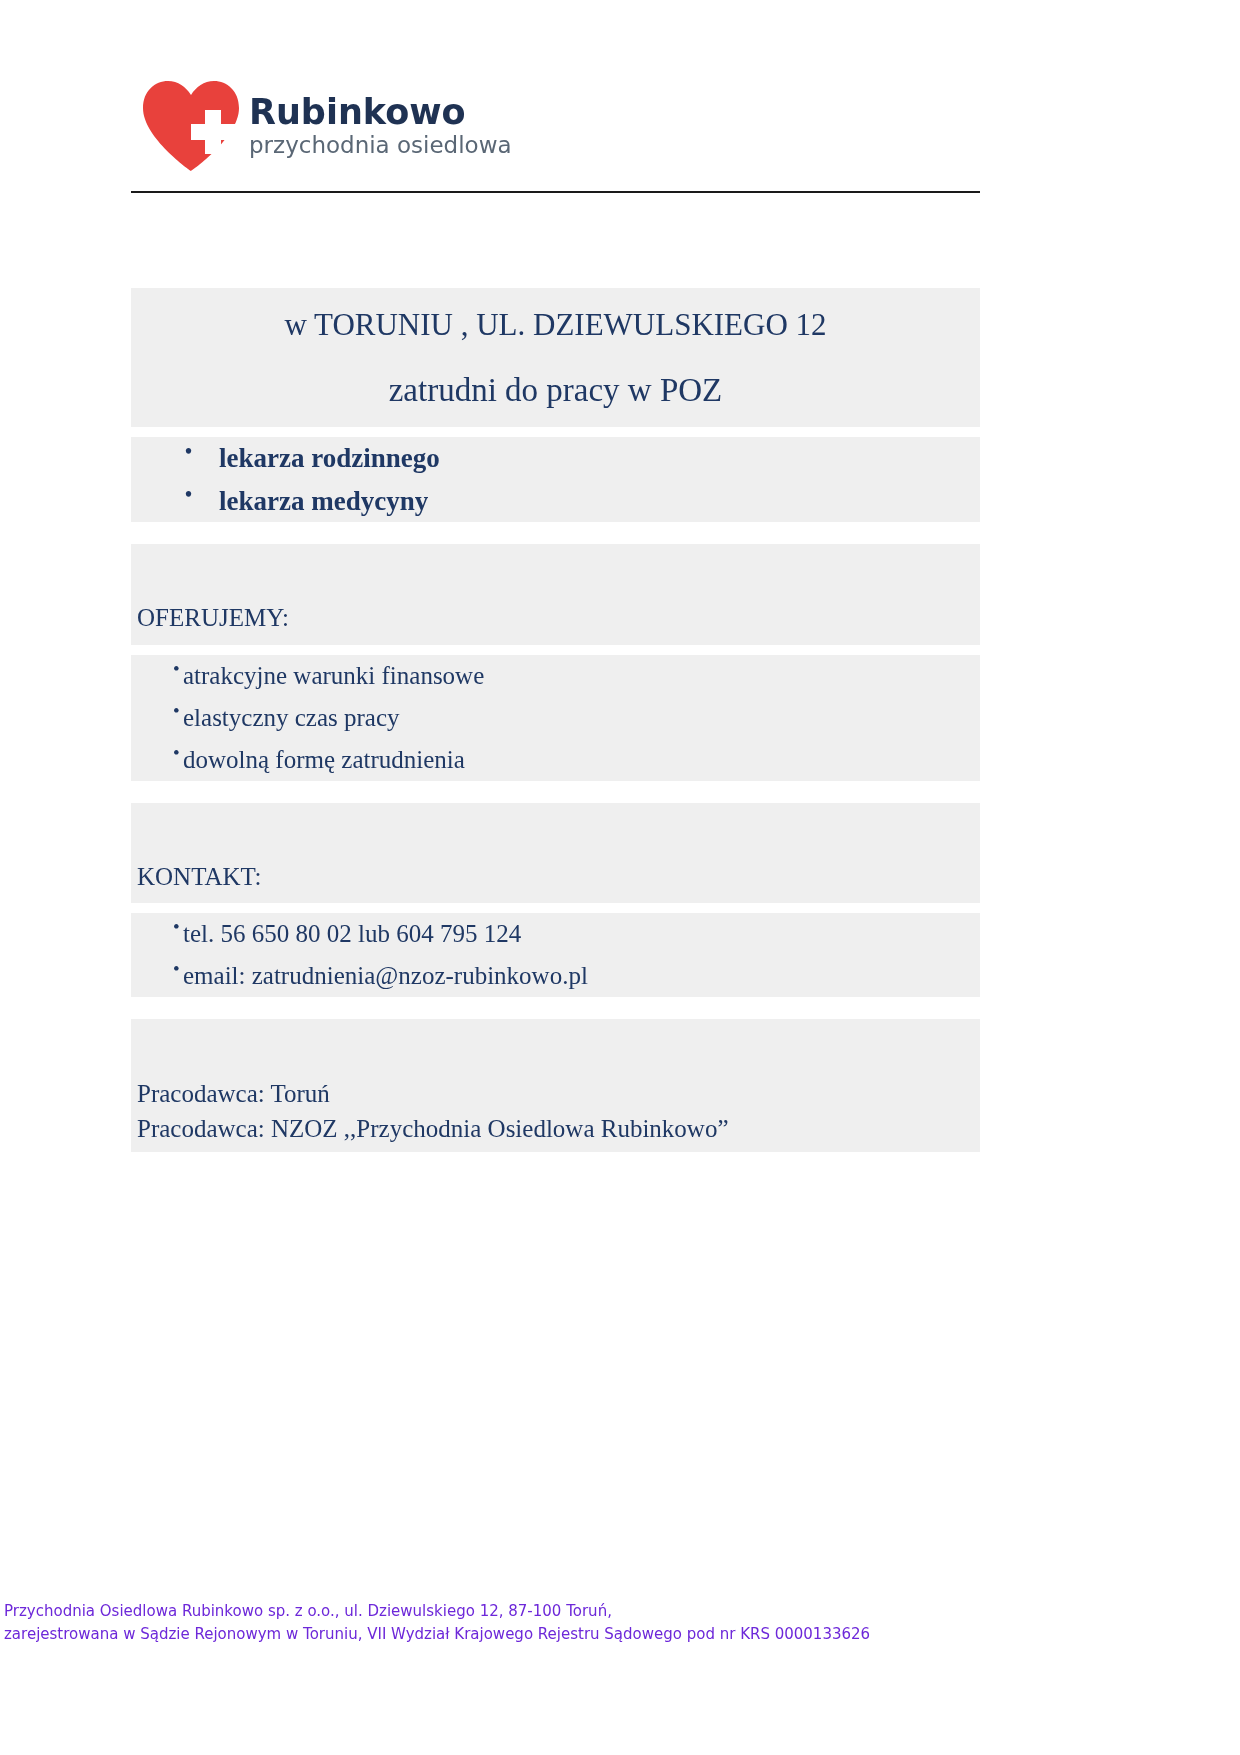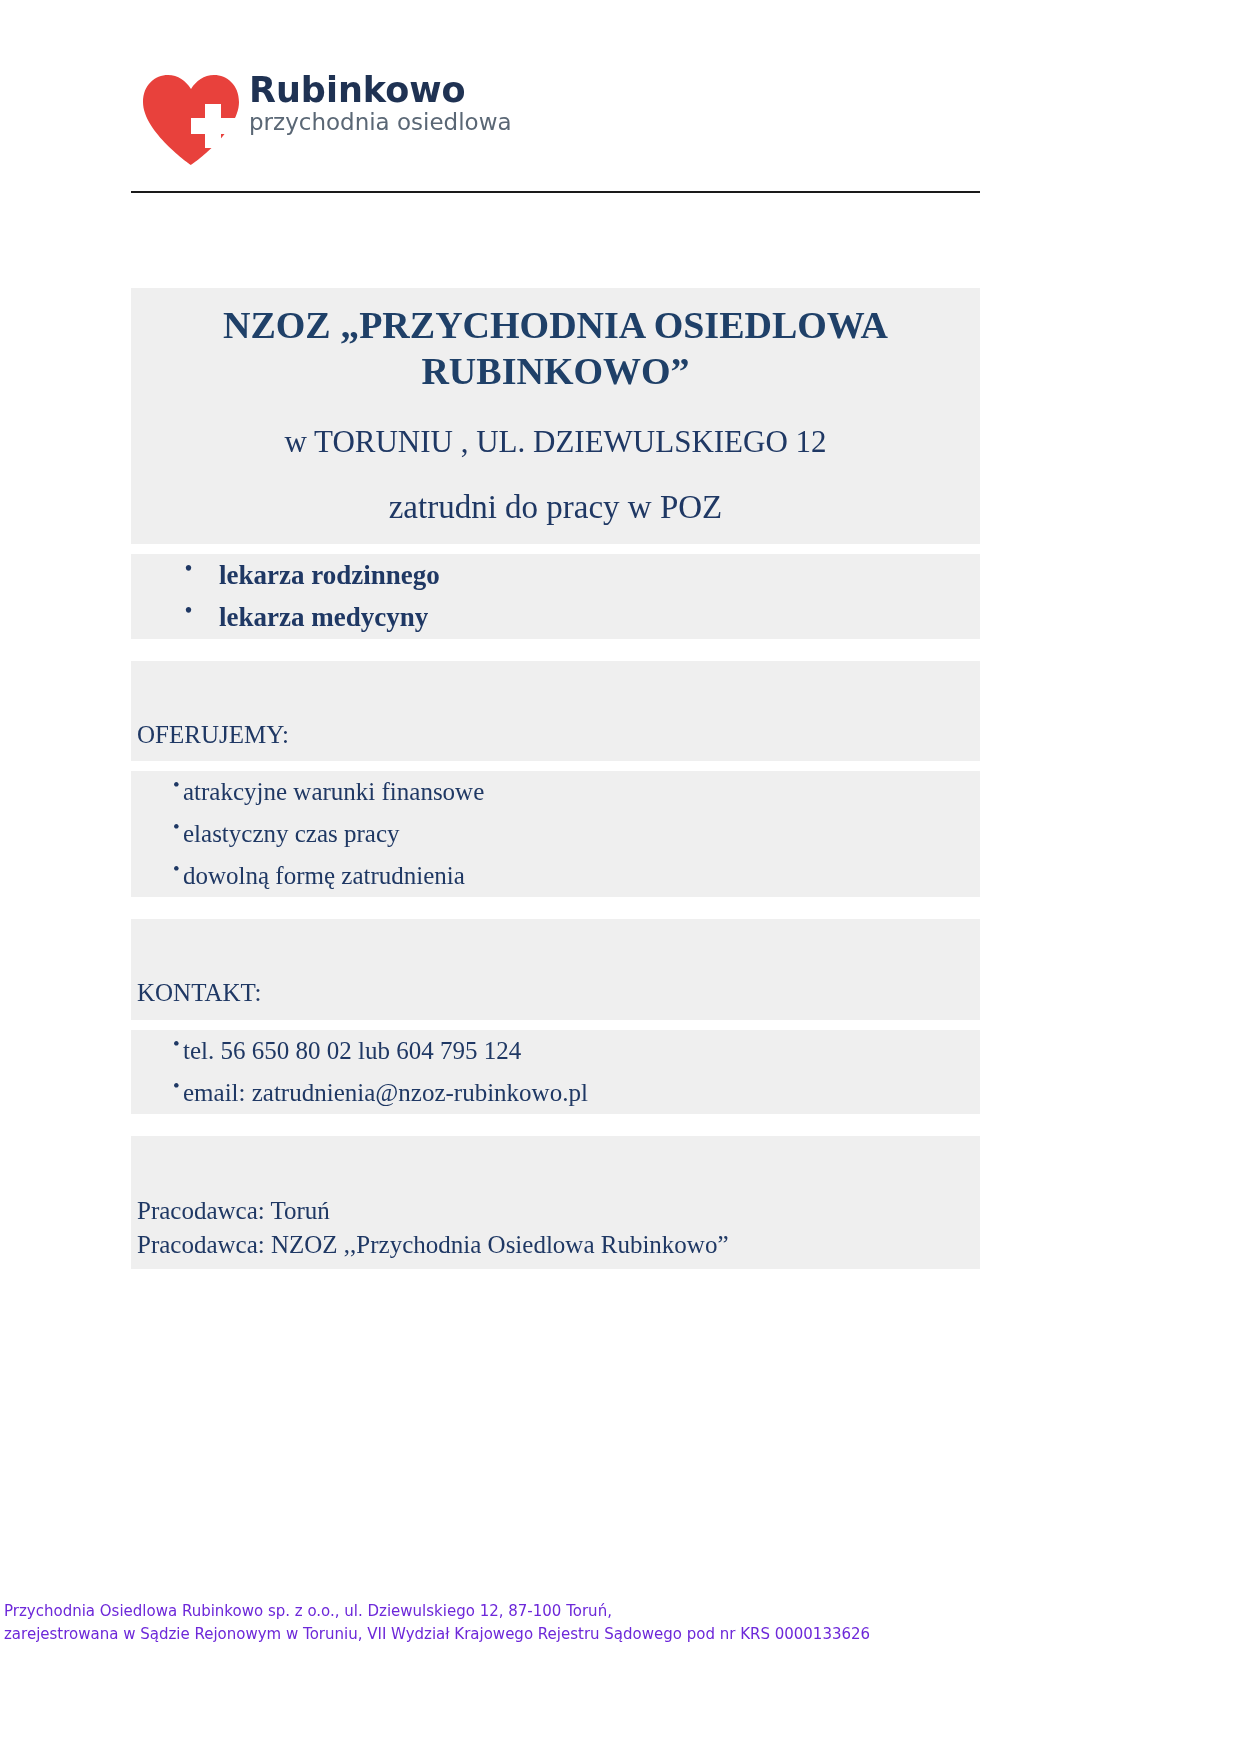--- a/index.html
+++ b/index.html
@@ -25,21 +25,21 @@
 
   
   .header {
     position: absolute;
     left: 131px;
     top: 72px;
     width: 849px;
   }
   .logo-block {
     display: flex;
-    align-items: flex-start;
+    align-items: center;
     height: 108px;
   }
   .logo-mark {
     width: 104px;
     height: 96px;
     flex: 0 0 104px;
     position: relative;
     margin-left: 8px;
   }
   .logo-mark svg { display: block; }
@@ -208,23 +208,20 @@
       <div class="logo-text">
         <div class="logo-name">Rubinkowo</div>
         <div class="logo-sub">przychodnia osiedlowa</div>
       </div>
     </div>
   </div>
   <div class="header-rule"></div>
 
   <div class="content">
 
-    <div class="title-block">
-      <div class="title-main">NZOZ „PRZYCHODNIA OSIEDLOWA RUBINKOWO”</div>
-    </div>
 
     <div class="title-sub">w TORUNIU , UL. DZIEWULSKIEGO 12</div>
 
     <div class="title-sub2">zatrudni do pracy w POZ</div>
 
     <div class="gap-white-sm"></div>
 
     <ul class="doclist jobs">
       <li>lekarza rodzinnego</li>
       <li>lekarza medycyny</li>

